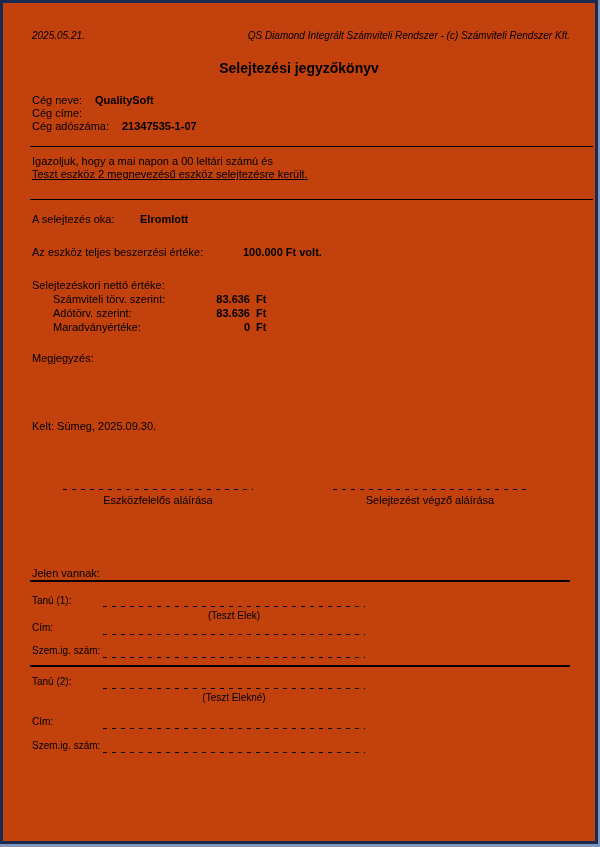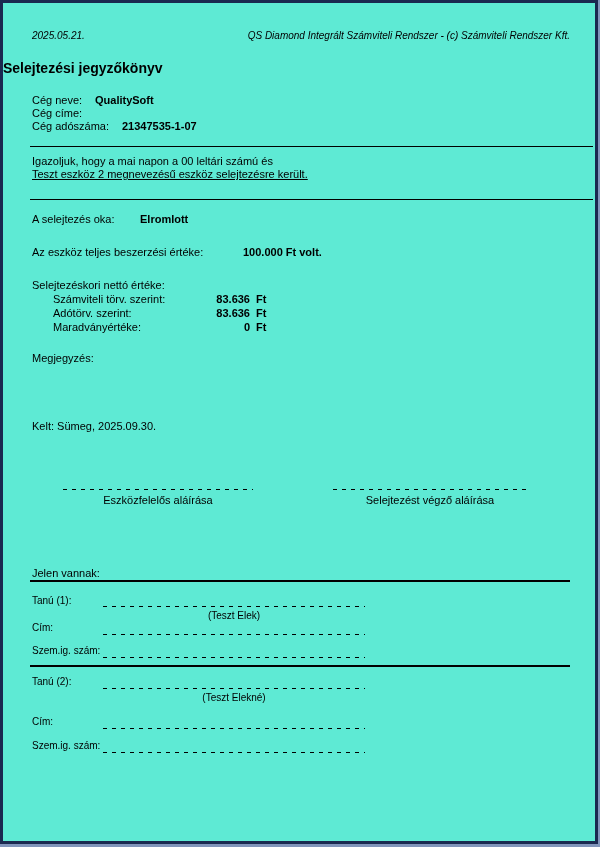--- a/index.html
+++ b/index.html
@@ -4,30 +4,30 @@
 <style>
   html,body{margin:0;padding:0;background:#fff;}
   .frame{
     position:relative;width:600px;height:847px;
     background:#8195bb;
     font-family:"Liberation Sans","DejaVu Sans",sans-serif;
     color:#000;
   }
   .sheet{
     position:absolute;left:0;top:0;right:2px;bottom:3px;
-    background:#5eead4;border:3px solid #1a2950;box-sizing:border-box;
+    background:#c2410c;border:3px solid #1a2950;box-sizing:border-box;
     overflow:hidden;
     padding-left:36px;
   }
   .abs{position:absolute;}
   .it{font-style:italic;font-size:10px;}
   .t11{font-size:11px;line-height:12px;}
   .t10{font-size:10px;line-height:11px;}
   .b{font-weight:bold;}
-  .title{font-size:14px;font-weight:bold;text-align:left;left:0;right:0;}
+  .title{font-size:14px;font-weight:bold;text-align:center;left:0;right:0;}
   .rule{height:1px;background:#000;}
   .rule2{height:2px;background:#000;}
   .dashes{
     height:1px;
     background:repeating-linear-gradient(to right,#000 0 4px,transparent 4px 9px);
   }
   .ctr{text-align:center;}
   .numbox{width:100px;text-align:right;font-weight:bold;font-size:11px;}
 </style>
 </head>

